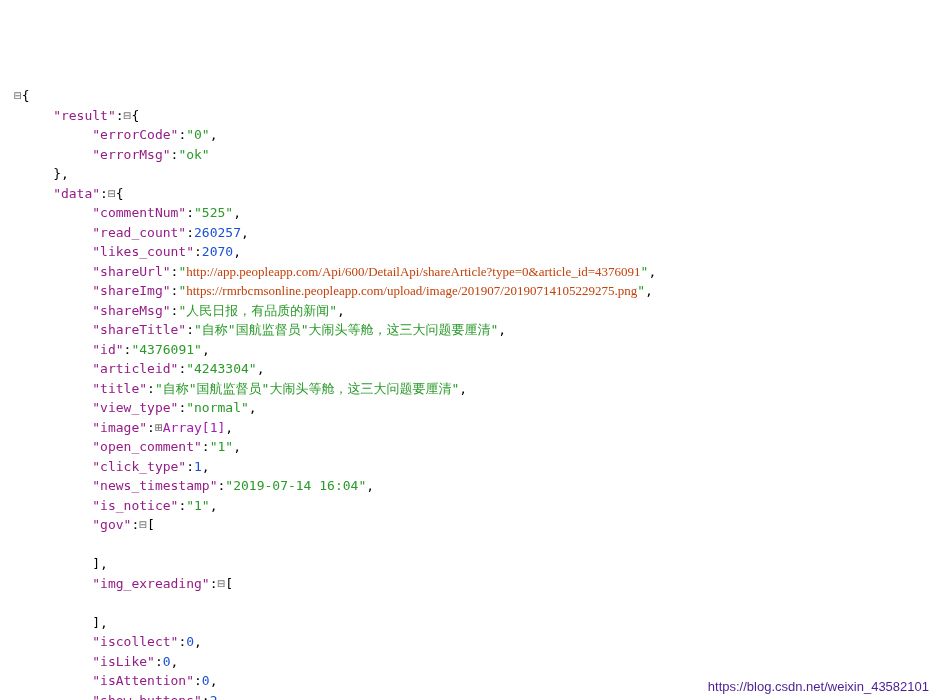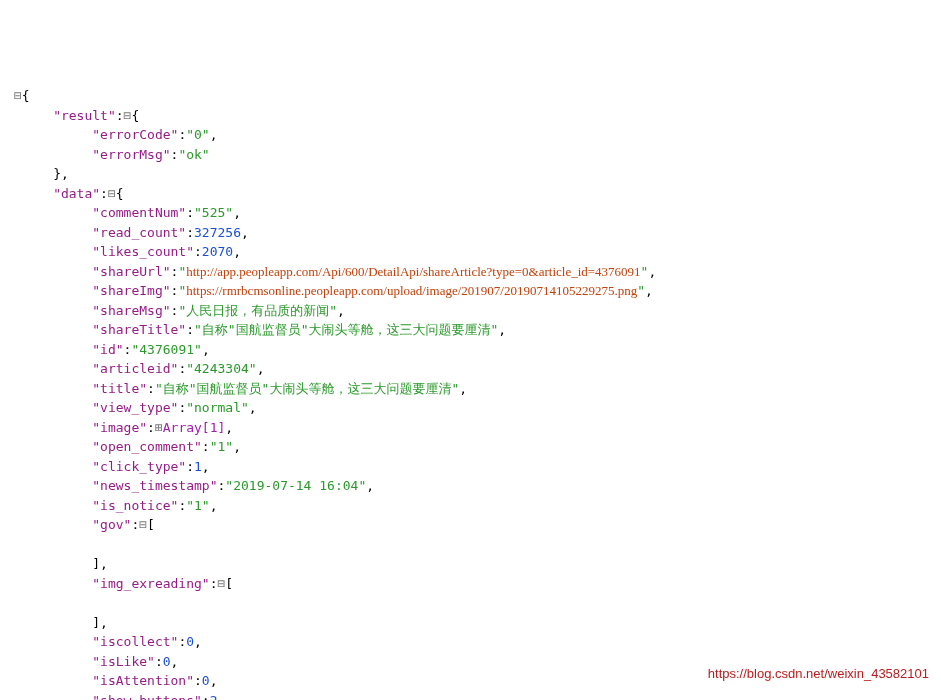--- a/index.html
+++ b/index.html
@@ -14,41 +14,41 @@
   }
   .icon { color: #7b7b7b; font-size: 13px; display:inline-block; text-align:center; }
   .brace, .bracket, .colon, .comma { color: #000; }
   .key { color: #951c87; }
   .str { color: #2a992a; }
   .num { color: #1a4fd6; }
   .url { color: #c2410c; font-family: Liberation Serif, serif; }
   .gray { color: #a21caf; }
   .watermark {
     position: fixed;
-    bottom: 17px;
+    bottom: 4px;
     right: 12px;
-    color: #b91c1c;
+    color: #4c1d95;
     font-family: Arial, sans-serif;
     font-size: 13px;
     pointer-events: none;
   }
 </style>
 </head>
 <body>
 
 
 
 <div><span class="icon">⊟</span><span class="brace">{</span>
      <span class="key">"result"</span><span class="colon">:</span><span class="icon">⊟</span><span class="brace">{</span>
           <span class="key">"errorCode"</span><span class="colon">:</span><span class="str">"0"</span><span class="comma">,</span>
           <span class="key">"errorMsg"</span><span class="colon">:</span><span class="str">"ok"</span>
      <span class="brace">}</span><span class="comma">,</span>
      <span class="key">"data"</span><span class="colon">:</span><span class="icon">⊟</span><span class="brace">{</span>
           <span class="key">"commentNum"</span><span class="colon">:</span><span class="str">"525"</span><span class="comma">,</span>
-          <span class="key">"read_count"</span><span class="colon">:</span><span class="num">327256</span><span class="comma">,</span>
+          <span class="key">"read_count"</span><span class="colon">:</span><span class="num">260257</span><span class="comma">,</span>
           <span class="key">"likes_count"</span><span class="colon">:</span><span class="num">2070</span><span class="comma">,</span>
           <span class="key">"shareUrl"</span><span class="colon">:</span><span class="str">"<span class="url">http://app.peopleapp.com/Api/600/DetailApi/shareArticle?type=0&amp;article_id=4376091</span>"</span><span class="comma">,</span>
           <span class="key">"shareImg"</span><span class="colon">:</span><span class="str">"<span class="url">https://rmrbcmsonline.peopleapp.com/upload/image/201907/20190714105229275.png</span>"</span><span class="comma">,</span>
           <span class="key">"shareMsg"</span><span class="colon">:</span><span class="str">"人民日报，有品质的新闻"</span><span class="comma">,</span>
           <span class="key">"shareTitle"</span><span class="colon">:</span><span class="str">"自称"国航监督员"大闹头等舱，这三大问题要厘清"</span><span class="comma">,</span>
           <span class="key">"id"</span><span class="colon">:</span><span class="str">"4376091"</span><span class="comma">,</span>
           <span class="key">"articleid"</span><span class="colon">:</span><span class="str">"4243304"</span><span class="comma">,</span>
           <span class="key">"title"</span><span class="colon">:</span><span class="str">"自称"国航监督员"大闹头等舱，这三大问题要厘清"</span><span class="comma">,</span>
           <span class="key">"view_type"</span><span class="colon">:</span><span class="str">"normal"</span><span class="comma">,</span>
           <span class="key">"image"</span><span class="colon">:</span><span class="icon">⊞</span><span class="gray">Array[1]</span><span class="comma">,</span>

